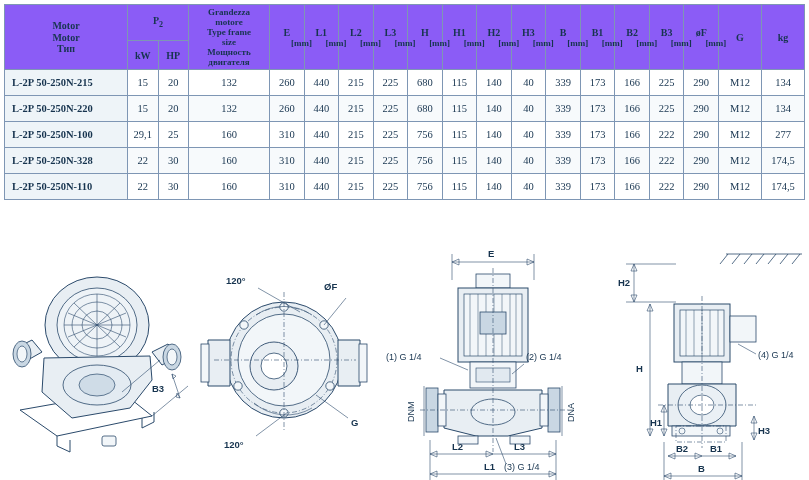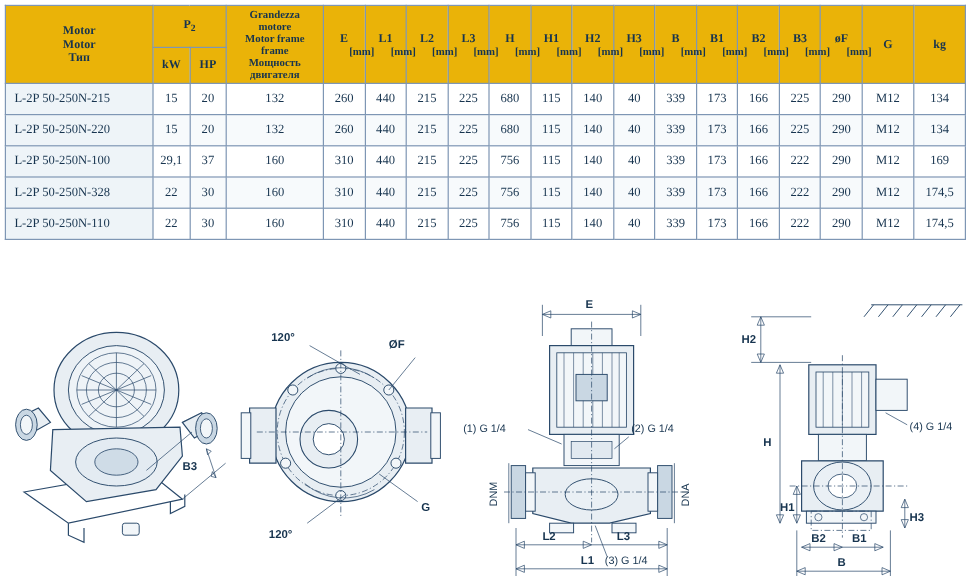--- a/index.html
+++ b/index.html
@@ -21,36 +21,36 @@
   }
   table.spec th, table.spec td{
     border:1px solid #7e96b4;
     text-align:center;
     vertical-align:middle;
     font-size:10px;
     color:#17344f;
     padding:0;
   }
   table.spec thead th{
-    background:#eab308;
+    background:#8b5cf6;
     font-weight:bold;
     line-height:1.12;
     padding:2px 1px;
   }
   table.spec thead th.small{font-size:9px;}
   table.spec thead th .unit{display:block;font-weight:bold;font-size:9px;margin-left:20px;}
   table.spec tbody td{
     background:#ffffff;
     height:25px;
     font-size:10.5px;
   }
   table.spec tbody td.model{
     text-align:left;
     padding-left:7px;
-    font-weight:normal;
+    font-weight:bold;
     background:#eef4f8;
     font-size:10.5px;
   }
   tbody tr:nth-child(even) td{background:#f7fafc;}
   tbody tr:nth-child(even) td.model{background:#eef4f8;}
 
   .p2cell{line-height:1.0;}
   .p2cell .sub{font-size:8px;vertical-align:sub;}
 
   
@@ -87,22 +87,22 @@
           <div>Motor</div>
           <div>Motor</div>
           <div>Тип</div>
         </th>
         <th colspan="2" style="width:58px" class="p2cell">
           <span>P</span><span class="sub">2</span>
         </th>
         <th rowspan="2" style="width:78px" class="small">
           <div>Grandezza</div>
           <div>motore</div>
-          <div>Motor frame</div>
-          <div>frame</div>
+          <div>Type frame</div>
+          <div>size</div>
           <div>Мощность</div>
           <div>двигателя</div>
         </th>
         <th rowspan="2">
           <span>E</span>
           <span class="unit">[mm]</span>
         </th>
         <th rowspan="2">
           <span>L1</span>
           <span class="unit">[mm]</span>
@@ -198,37 +198,37 @@
         <td>173</td>
         <td>166</td>
         <td>225</td>
         <td>290</td>
         <td>M12</td>
         <td>134</td>
       </tr>
       <tr>
         <td class="model">L-2P 50-250N-100</td>
         <td>29,1</td>
-        <td>37</td>
+        <td>25</td>
         <td>160</td>
         <td>310</td>
         <td>440</td>
         <td>215</td>
         <td>225</td>
         <td>756</td>
         <td>115</td>
         <td>140</td>
         <td>40</td>
         <td>339</td>
         <td>173</td>
         <td>166</td>
         <td>222</td>
         <td>290</td>
         <td>M12</td>
-        <td>169</td>
+        <td>277</td>
       </tr>
       <tr>
         <td class="model">L-2P 50-250N-328</td>
         <td>22</td>
         <td>30</td>
         <td>160</td>
         <td>310</td>
         <td>440</td>
         <td>215</td>
         <td>225</td>

